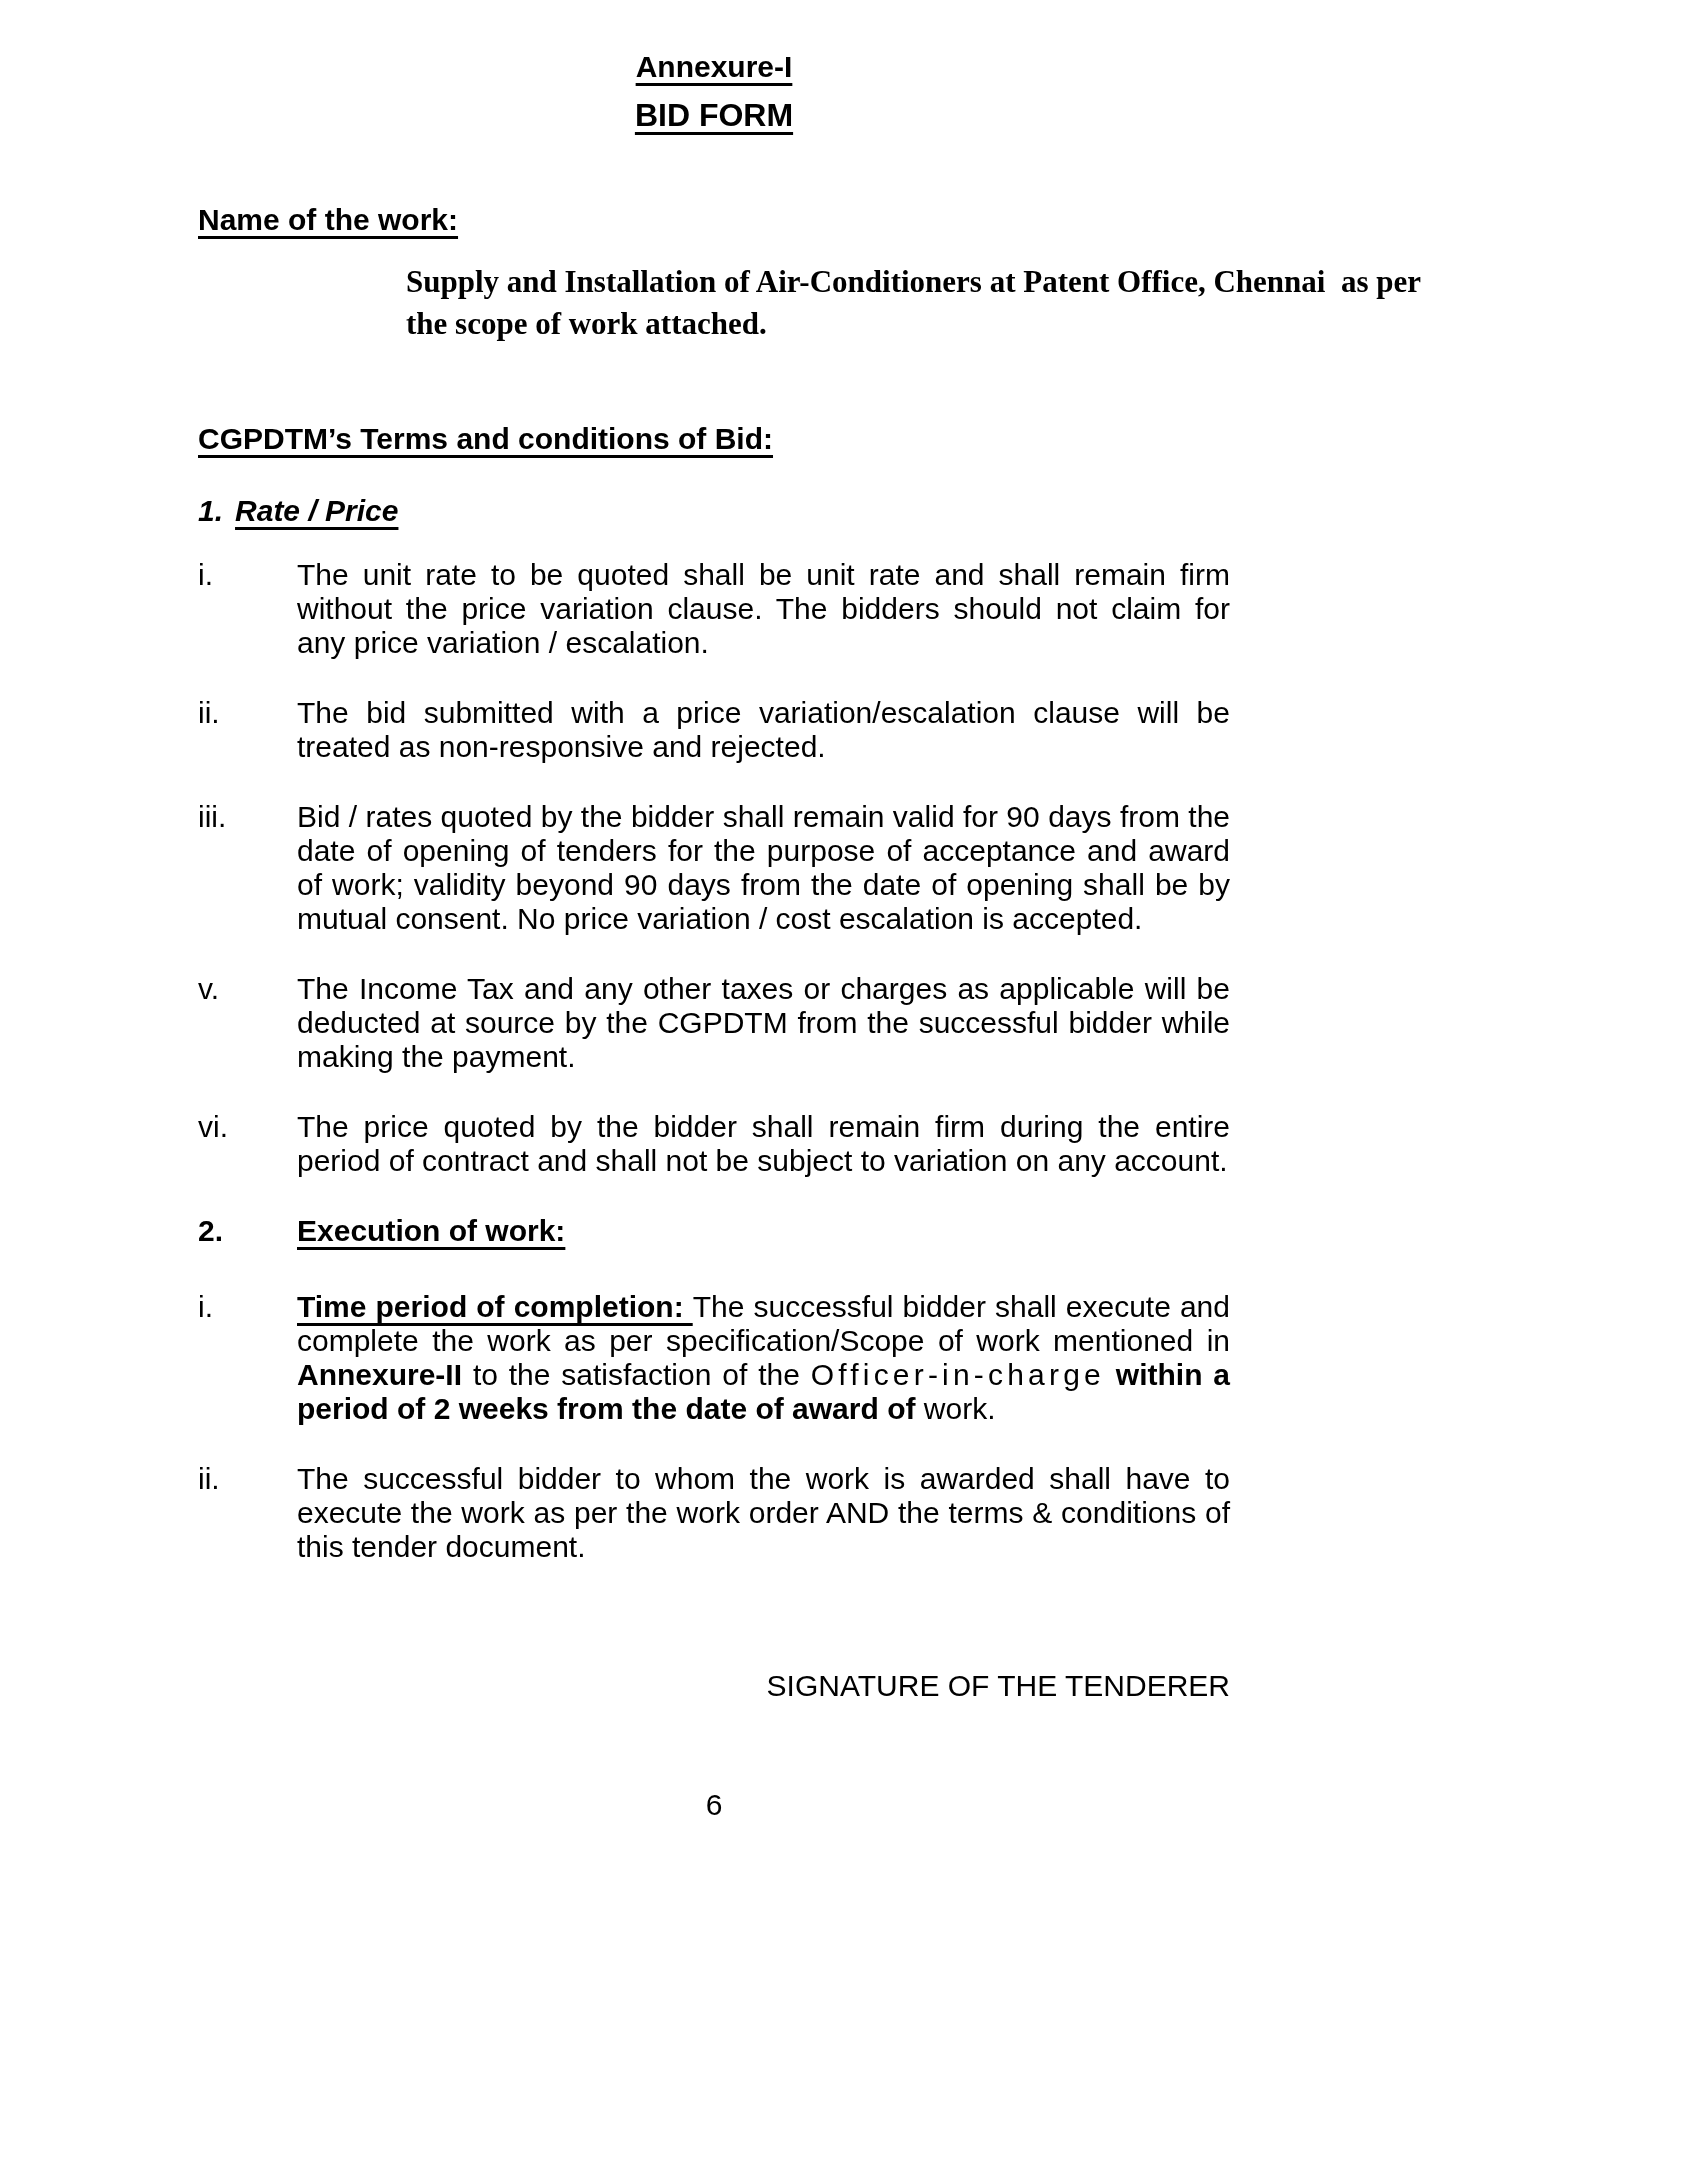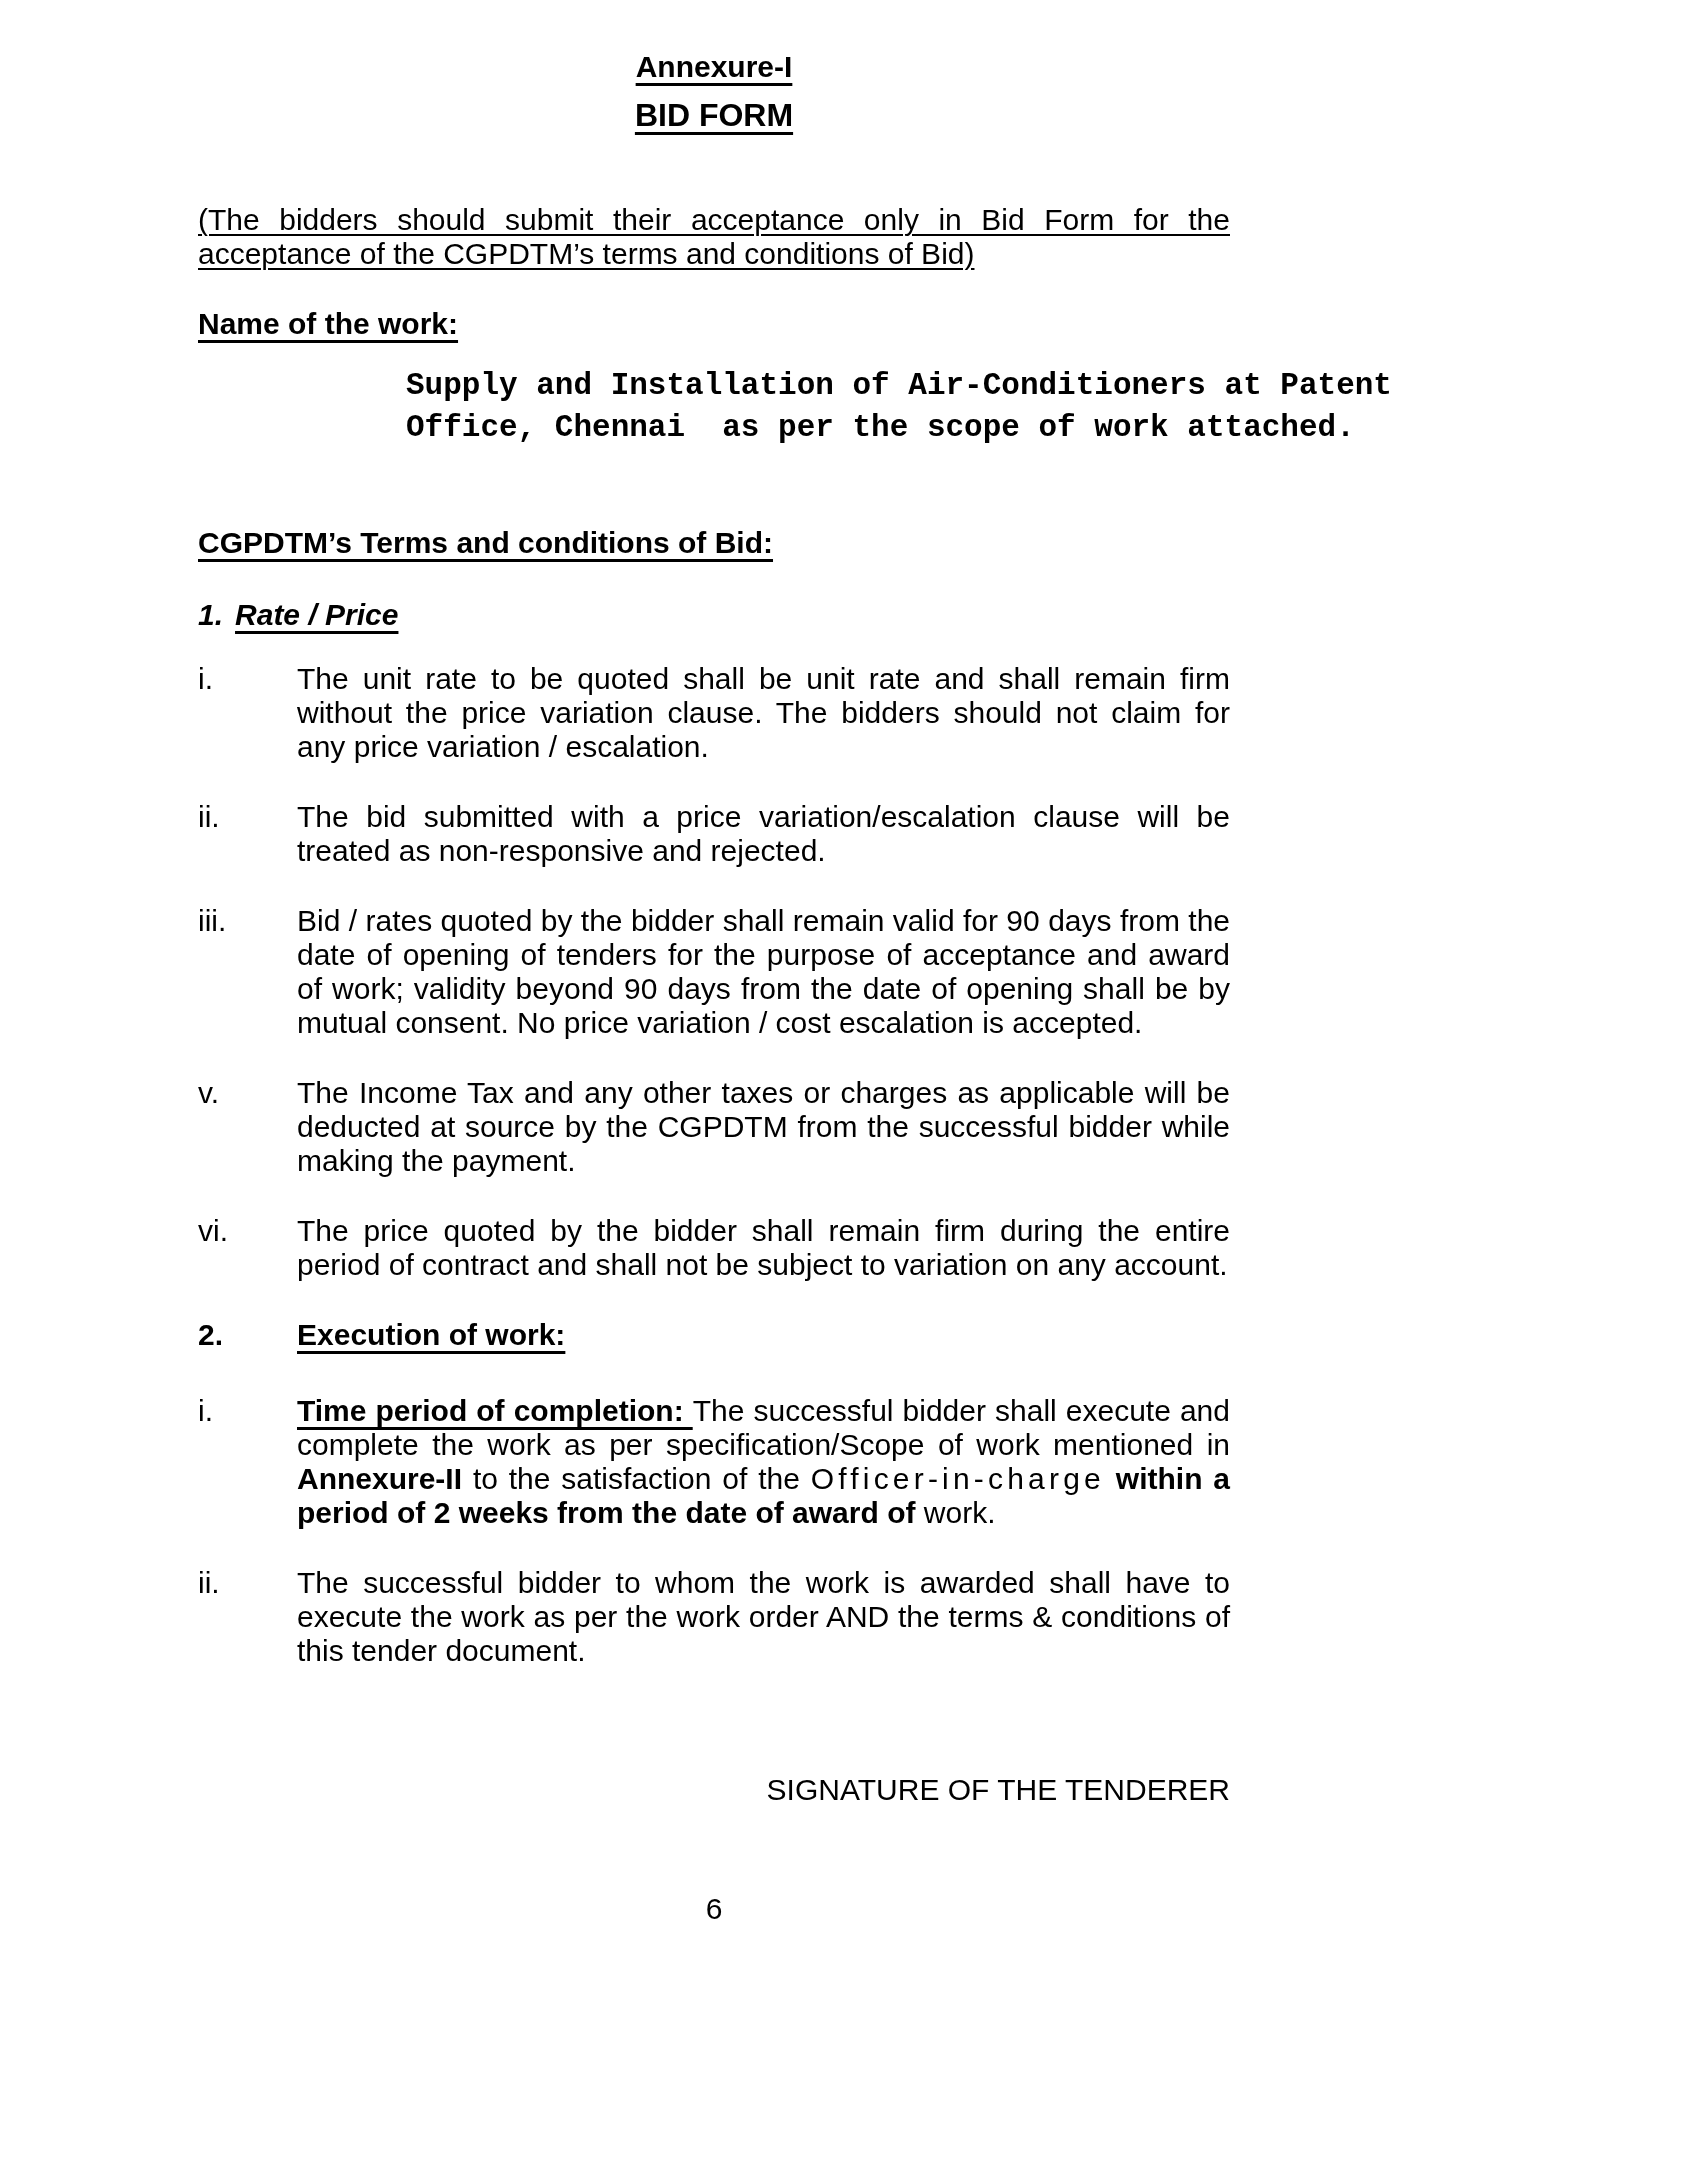--- a/index.html
+++ b/index.html
@@ -29,21 +29,21 @@
     text-underline-offset: 4px;
   }
   .annexure { font-weight: bold; margin-bottom: 14px; }
   .bidform  { font-weight: bold; font-size: 32px; margin-bottom: 71px; }
   .intro {
     text-align: justify;
     margin-bottom: 36px;
   }
   .name-label { font-weight: bold; margin-bottom: 24px; }
   .work-name {
-    font-family: Liberation Mono, monospace;
+    font-family: Liberation Serif, serif;
     font-weight: bold;
     font-size: 31px;
     line-height: 42px;
     margin: 0 0 77px 208px;
     width: 1049px;
     white-space: pre-wrap;
   }
   .terms-heading { font-weight: bold; margin-bottom: 38px; }
   .sec1-title { margin-bottom: 30px; font-style: italic; }
   .sec1-title .num { display: inline-block; margin-right: 12px; }
@@ -58,21 +58,20 @@
 </style>
 </head>
 <body>
 
 <div class="page">
 
   <div class="center annexure"><span class="u">Annexure-I</span></div>
 
   <div class="center bidform"><span class="u">BID FORM</span></div>
 
-  <p class="intro u-thin" style="margin:0 0 36px 0;">(The bidders should submit their acceptance only in Bid Form for the acceptance of the CGPDTM’s terms and conditions of Bid)</p>
 
   <div class="name-label"><span class="u">Name of the work:</span></div>
 
   <p class="work-name">Supply and Installation of Air-Conditioners at Patent Office, Chennai  as per the scope of work attached.</p>
 
   <div class="terms-heading"><span class="u">CGPDTM’s Terms and conditions of Bid:</span></div>
 
   <div class="sec1-title b">
     <span class="num">1.</span><span class="u">Rate / Price</span>
   </div>

